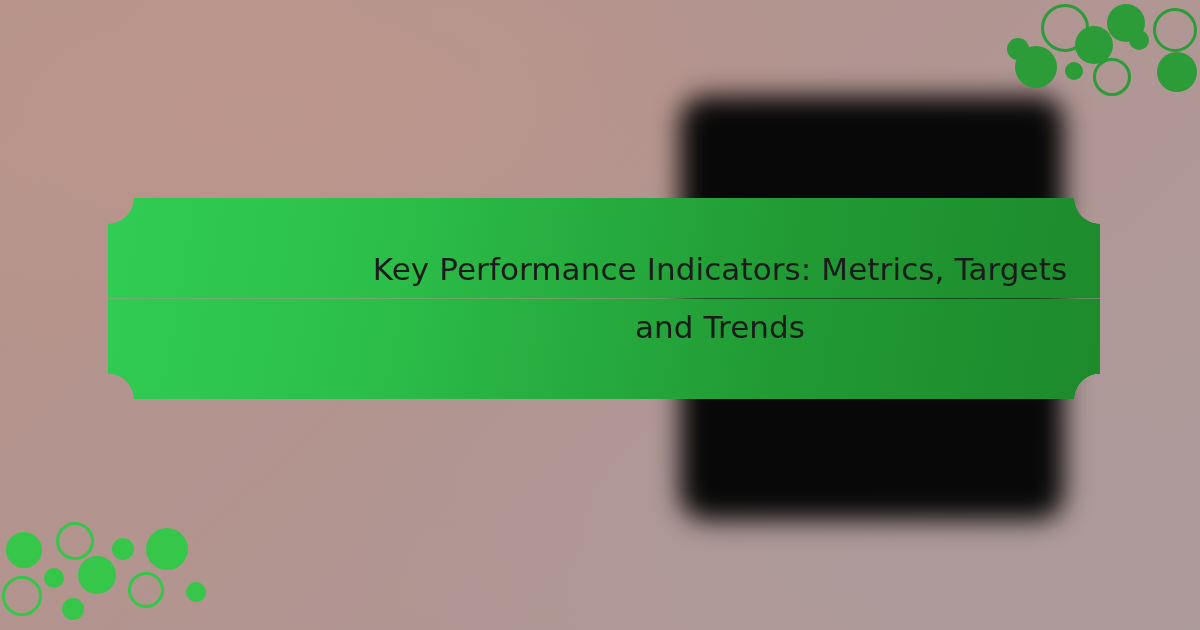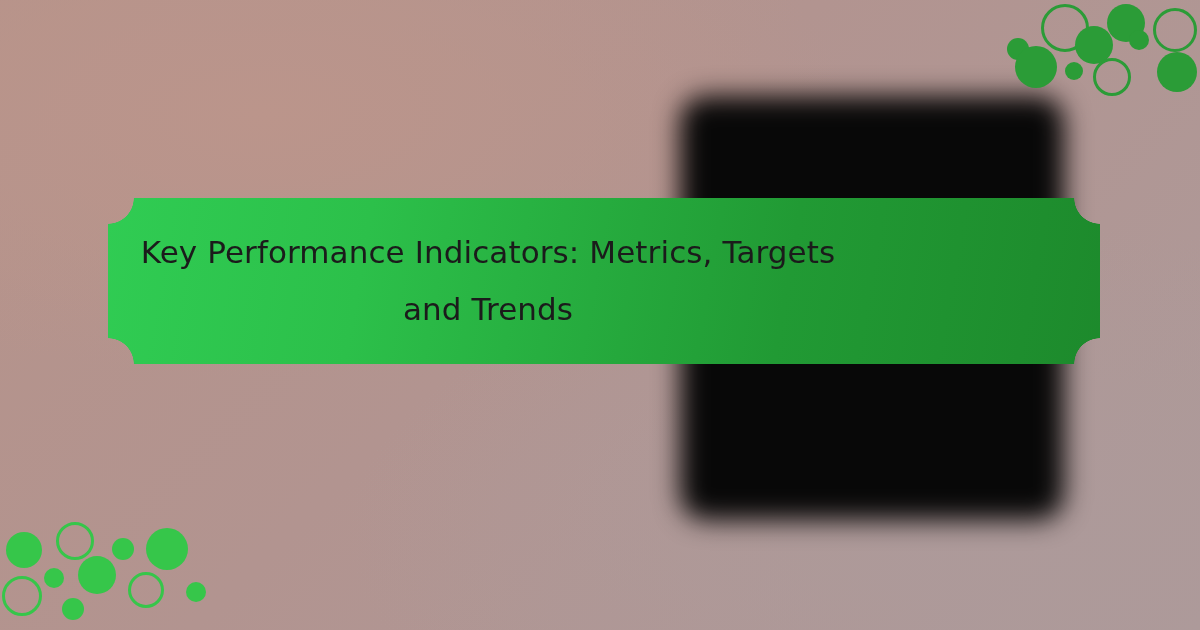--- a/index.html
+++ b/index.html
@@ -53,35 +53,35 @@
   .dot.ring-tr  { background: transparent; border: 3px solid #2b9c37; box-sizing: border-box; }
   .dot.solid-bl { background: #36c64a; }
   .dot.ring-bl  { background: transparent; border: 3px solid #36c64a; box-sizing: border-box; }
 
   
   .banner {
     position: absolute;
     left: 108px;
     top: 198px;
     width: 992px;
-    height: 166px;
+    height: 201px;
     background: linear-gradient(100deg, #30cc53 0%, #2cc04a 26%, #219a34 68%, #1d8a2c 100%);
     -webkit-mask:
       radial-gradient(26px at 0 0, transparent 98%, #000 100%) 0 0 / 50% 50% no-repeat,
       radial-gradient(26px at 100% 0, transparent 98%, #000 100%) 100% 0 / 50% 50% no-repeat,
       radial-gradient(26px at 0 100%, transparent 98%, #000 100%) 0 100% / 50% 50% no-repeat,
       radial-gradient(26px at 100% 100%, transparent 98%, #000 100%) 100% 100% / 50% 50% no-repeat;
     mask:
       radial-gradient(26px at 0 0, transparent 98%, #000 100%) 0 0 / 50% 50% no-repeat,
       radial-gradient(26px at 100% 0, transparent 98%, #000 100%) 100% 0 / 50% 50% no-repeat,
       radial-gradient(26px at 0 100%, transparent 98%, #000 100%) 0 100% / 50% 50% no-repeat,
       radial-gradient(26px at 100% 100%, transparent 98%, #000 100%) 100% 100% / 50% 50% no-repeat;
     display: flex;
     align-items: center;
-    justify-content: flex-start;
+    justify-content: flex-end;
   }
 
   .banner-title {
     width: 760px;
     text-align: center;
     font-size: 31px;
     line-height: 1.85;
     font-weight: 400;
     color: #1b1b1b;
     letter-spacing: 0.1px;

